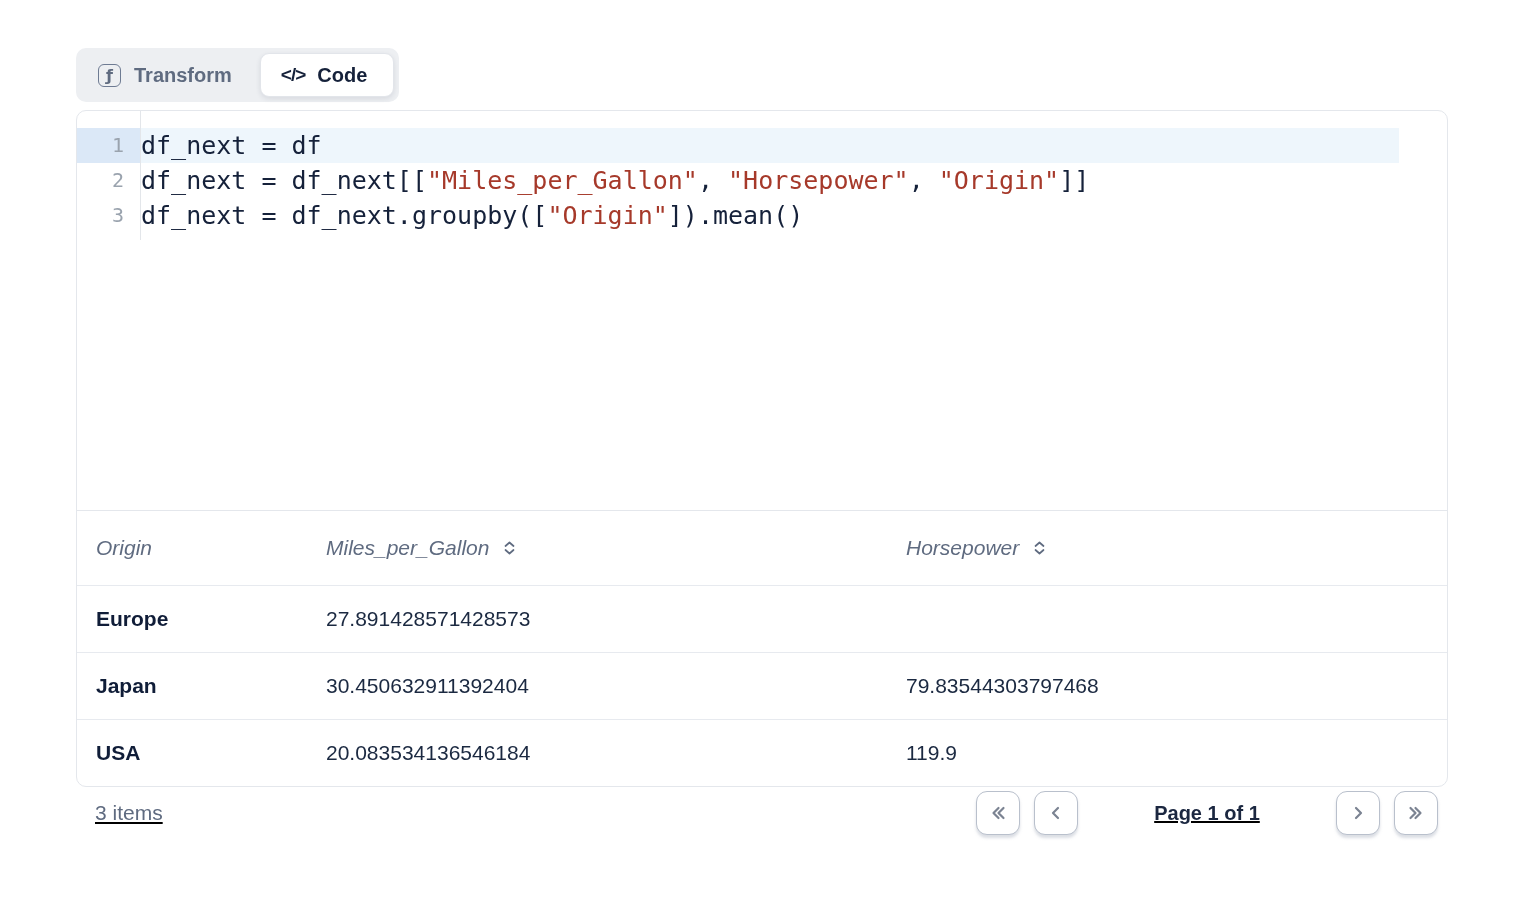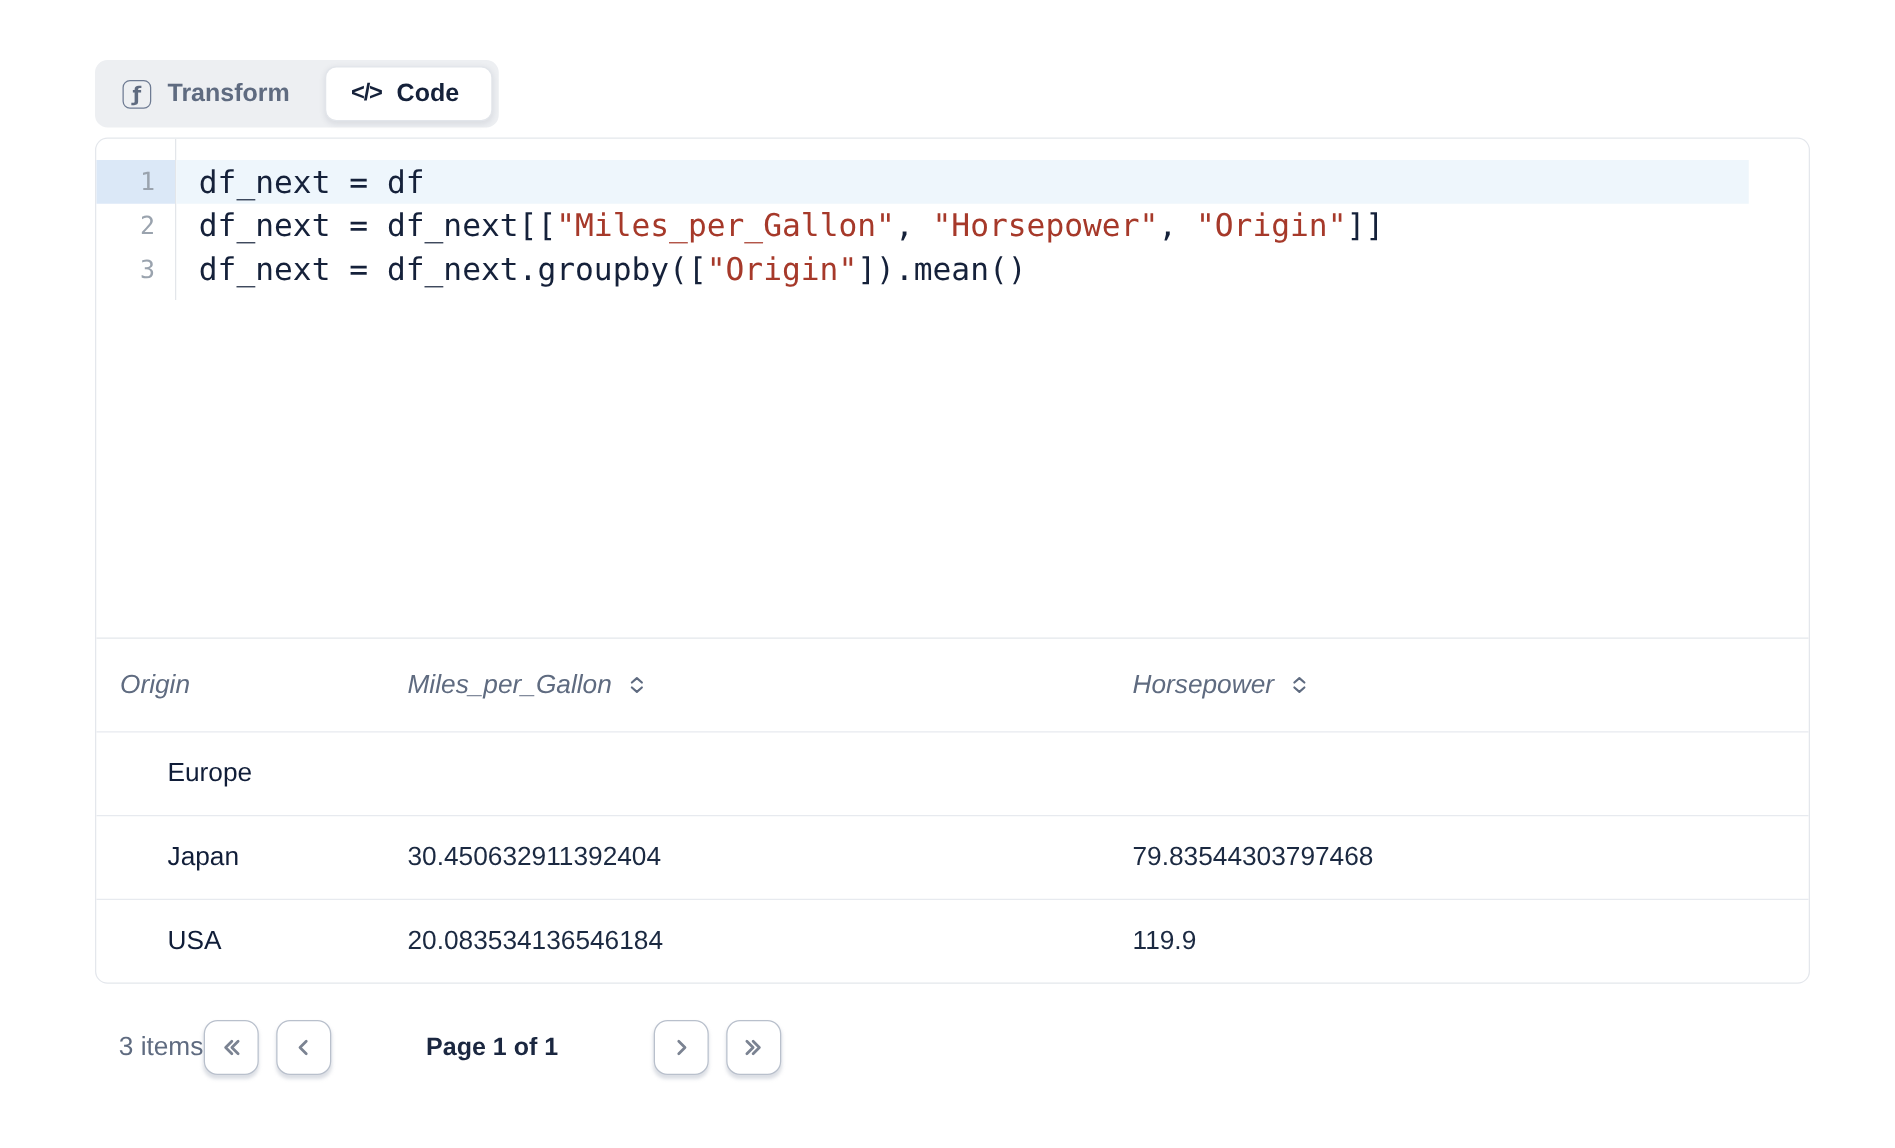--- a/index.html
+++ b/index.html
@@ -34,36 +34,36 @@
   .panel{position:absolute;left:76px;top:110px;width:1372px;background:#fff;
     border:1px solid var(--panel-border);border-radius:10px;overflow:hidden;}
 
   
   .editor{height:399px;display:flex;align-items:flex-start;
     font-family:"DejaVu Sans Mono","Liberation Mono",monospace;font-size:25px;line-height:35px;}
   .gutter{width:64px;flex:0 0 64px;border-right:1px solid #e3e6ea;padding:17px 0 7px;}
   .ln{height:35px;line-height:35px;text-align:right;padding-right:16px;color:#9aa3ae;font-size:20px;}
   .ln.active{background:var(--active-gutter-bg);}
   .codecol{flex:1;padding:17px 48px 0 0;}
-  .cl{height:35px;line-height:35px;padding-left:18px;white-space:pre;color:var(--code-text);}
+  .cl{height:35px;line-height:35px;white-space:pre;color:var(--code-text);}
   .cl.active{background:var(--active-line-bg);}
   .str{color:var(--string-red);}
 
   
   .thead{border-top:1px solid var(--panel-border);height:75px;display:grid;
     grid-template-columns:230px 580px 1fr;align-items:center;padding-left:19px;font-style:italic;}
   .th{display:flex;align-items:center;gap:13px;color:var(--header-text);font-size:21px;}
   .tr{border-top:1px solid #e7eaef;height:67px;display:grid;
     grid-template-columns:230px 580px 1fr;align-items:center;padding-left:19px;}
   .td{font-size:21px;color:var(--row-text);}
-  .td.bold{font-weight:400;color:var(--row-bold-text);margin-left:38px;}
+  .td.bold{font-weight:700;color:var(--row-bold-text);}
 
   
-  .footer{position:absolute;left:76px;top:814px;width:1372px;height:48px;
-    display:flex;align-items:center;}
+  .footer{position:absolute;left:76px;top:789px;width:1372px;height:48px;
+    display:flex;align-items:center;justify-content:space-between;text-decoration:underline;}
   .items-count{padding-left:19px;color:var(--header-text);font-size:21px;}
   .pager{display:flex;align-items:center;gap:14px;padding-right:10px;}
   .pbtn{width:44px;height:44px;background:#fff;border:1px solid #b9c0cc;border-radius:11px;
     display:flex;align-items:center;justify-content:center;cursor:pointer;
     box-shadow:0 3px 3px rgba(151,160,178,.35);}
   .page-label{width:230px;text-align:center;font-size:20px;font-weight:600;color:#1b2740;}
   svg{display:block;}
 </style>
 </head>
 <body>
@@ -111,20 +111,21 @@
           <span>Horsepower</span>
           <svg width="15" height="16" viewBox="0 0 15 16" fill="none" stroke="#5f6b80" stroke-width="1.7" stroke-linecap="round" stroke-linejoin="round">
     <path d="M3.5 6 L7.5 2.5 L11.5 6"></path>
     <path d="M3.5 10 L7.5 13.5 L11.5 10"></path>
   </svg>
         </div>
       </div>
     <div id="tbody">
         <div class="tr">
           <div class="td bold">Europe</div>
+          <div class="td">27.891428571428573</div>
         </div>
         <div class="tr">
           <div class="td bold">Japan</div>
           <div class="td">30.450632911392404</div>
           <div class="td">79.83544303797468</div>
         </div>
         <div class="tr">
           <div class="td bold">USA</div>
           <div class="td">20.083534136546184</div>
           <div class="td">119.9</div>

